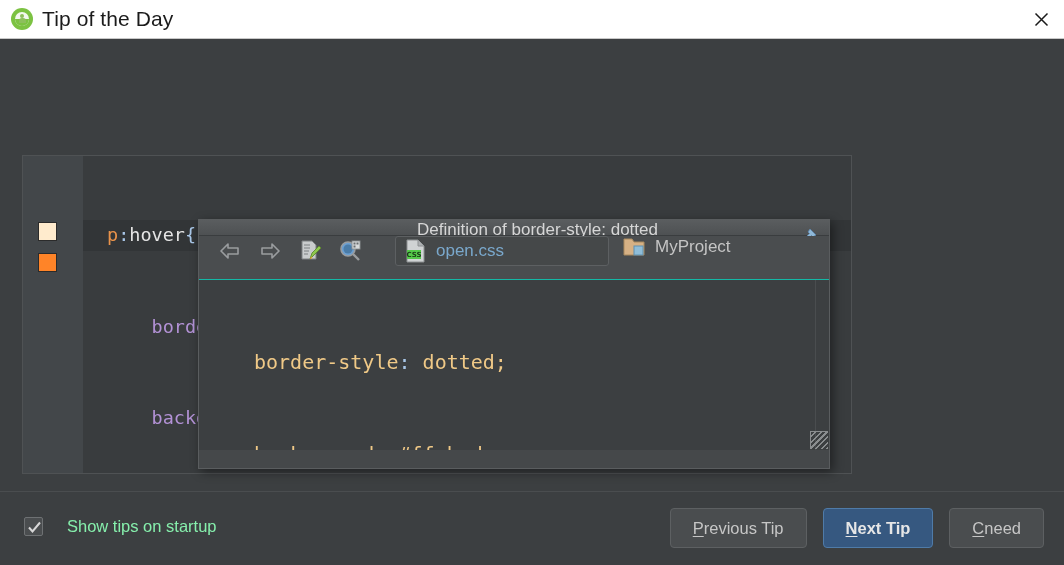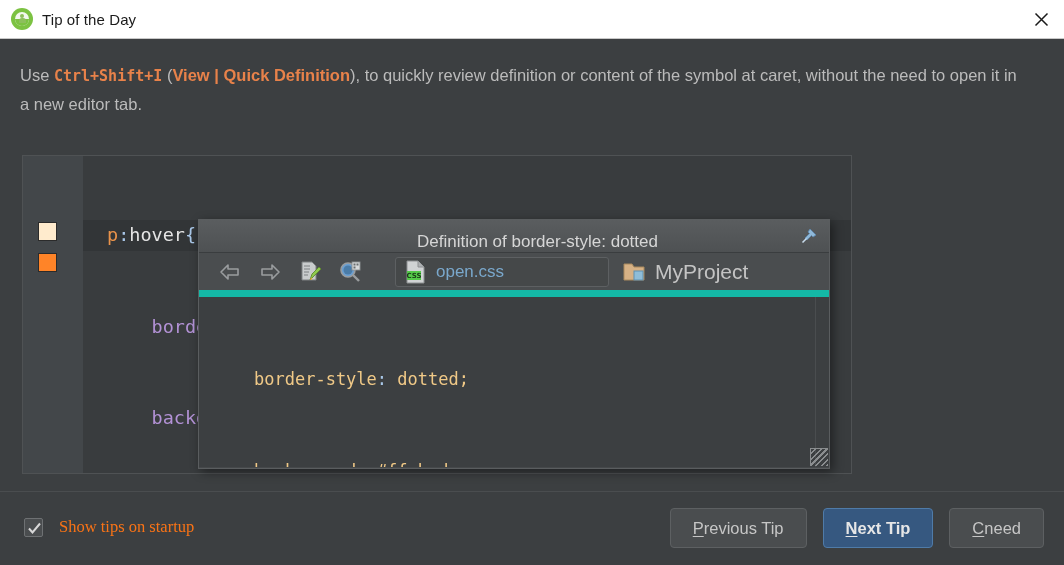--- a/index.html
+++ b/index.html
@@ -39,21 +39,21 @@
   }
   .title-icon .head {
     position: absolute; left: 9px; top: 6px; width: 4px; height: 4px;
     border-radius: 50%; background: #8dbf5c;
   }
   .title-icon .body {
     position: absolute; left: 7.5px; top: 10px; width: 7px; height: 5px;
     border-radius: 3px 3px 0 0; background: #8dbf5c;
   }
   .title-text {
-    font-size: 15px; color: #1b1b1b; letter-spacing: 0.1px;
+    font-size: 21px; color: #1b1b1b; letter-spacing: 0.1px;
   }
   .title-close {
     position: absolute; right: 0; top: 0;
     width: 46px; height: 38px;
     display: flex; align-items: center; justify-content: center;
     cursor: pointer;
   }
   .title-close svg { display: block; }
 
   
@@ -133,38 +133,38 @@
   
   .popup {
     position: absolute; left: 198px; top: 180px;
     width: 632px; height: 250px;
     background: #45484a;
     border: 1px solid #5a5d5f;
     box-shadow: 3px 3px 10px rgba(0,0,0,0.45);
   }
   .popup-header {
     position: relative;
-    height: 33px;
+    height: 16px;
     background: linear-gradient(#5a5d5f, #4e5153);
     border-bottom: 1px solid #3a3d3f;
-    display: flex; align-items: flex-end; justify-content: center; padding-left: 47px;
+    display: flex; align-items: flex-start; justify-content: center; padding-left: 47px;
   }
   .popup-title {
     font-size: 17px; color: #d6d6d6;
   }
   .pin-icon {
     position: absolute; right: 10px; top: 6px;
     width: 20px; height: 20px;
   }
   .popup-toolbar {
     position: relative;
     height: 44px;
     background: #4a4d4f;
-    border-bottom: 7px solid #14b8a6;
-    display: flex; align-items: center;
+    border-bottom: 1px solid #14b8a6;
+    display: flex; align-items: flex-start;
   }
   .tb-btn {
     width: 34px; height: 30px; margin-left: 6px;
     display: flex; align-items: center; justify-content: center;
     cursor: pointer;
   }
   .tb-btn:first-child { margin-left: 14px; }
   .file-field {
     margin-left: 28px;
     width: 214px; height: 30px;
@@ -173,28 +173,28 @@
     border-radius: 3px;
     display: flex; align-items: center; padding-left: 9px;
   }
   .file-name {
     font-size: 17px; color: #7aa8cc; margin-left: 9px;
   }
   .proj-box {
     margin-left: 14px; display: flex; align-items: center;
   }
   .proj-name {
-    font-size: 21px; color: #c4c4c4; margin-left: 8px;
+    font-size: 17px; color: #c4c4c4; margin-left: 8px;
   }
   .popup-content {
     position: relative;
     height: 170px;
     background: #3c3f41;
     font-family: "DejaVu Sans Mono", monospace;
-    font-size: 17px; line-height: 30.5px;
+    font-size: 20px; line-height: 30.5px;
     padding: 6px 0 0 0;
     white-space: pre;
     overflow: hidden;
   }
   .pc-line { padding-left: 55px; color: #f0c987; }
   .pc-colon { color: #a9c7e8; }
   .popup-scroll {
     position: absolute; right: 0; top: 0; width: 14px; height: 100%;
     background: #3c3f41; border-left: 1px solid #4a4d4f;
   }
@@ -218,21 +218,21 @@
   }
   .cb {
     width: 19px; height: 19px;
     background: #4a4d4f;
     border: 1px solid #6e7173;
     border-radius: 2px;
     position: relative;
   }
   .cb svg { position: absolute; left: 2px; top: 2px; }
   .cb-label {
-    font-size: 16.5px; color: #f97316; margin-left: 16px; font-family: Liberation Serif, serif;
+    font-size: 16.5px; color: #86efac; margin-left: 24px;
   }
   .btn-row {
     position: absolute; right: 20px; top: 469px;
     display: flex; align-items: center; gap: 16px;
   }
   .btn {
     height: 40px;
     background: #4a4d4f;
     border: 1px solid #5d6062;
     border-radius: 4px;
@@ -264,23 +264,20 @@
   <div class="title-text">Tip of the Day</div>
   <div class="title-close">
     <svg width="15" height="15" viewBox="0 0 15 15">
       <path d="M1.5 1.5 L13.5 13.5 M13.5 1.5 L1.5 13.5" stroke="#1a1a1a" stroke-width="1.5"></path>
     </svg>
   </div>
 </div>
 
 <div class="dialog-body">
 
-  <div class="tip-text">
-    <span>Use </span><span class="kbd">Ctrl+Shift+I</span><span> (</span><span class="action">View | Quick Definition</span><span>), to quickly review definition or content of the symbol at caret, without the need to open it in a new editor tab.</span>
-  </div>
 
   <div class="editor">
     <div class="editor-caret-mark"></div>
     <div class="gutter">
       <div class="swatch s1"></div>
       <div class="swatch s2"></div>
     </div>
     <div class="fold-line"></div>
     <div class="fold-marker top">
       <svg width="17" height="17" viewBox="0 0 17 17">

